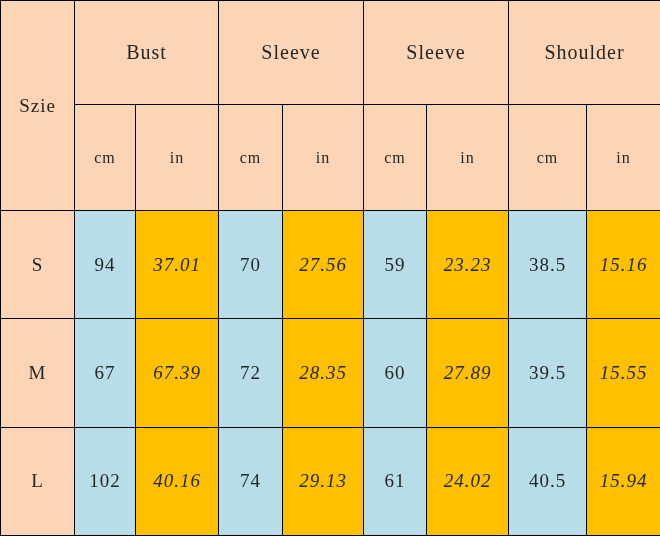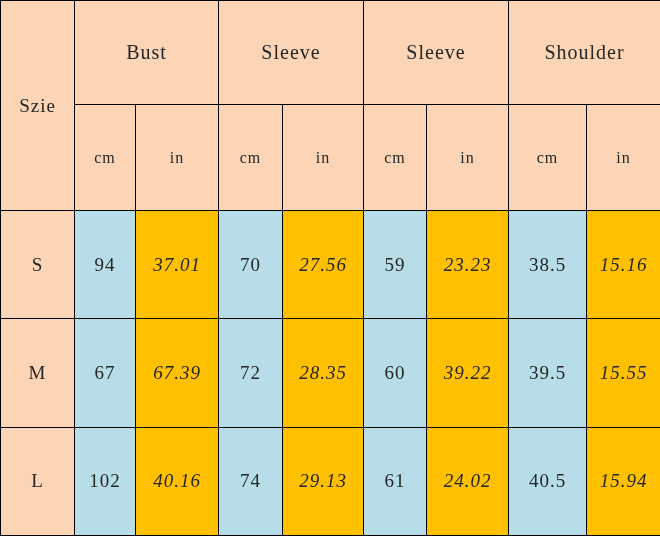--- a/index.html
+++ b/index.html
@@ -122,21 +122,21 @@
       <td class="cmcell val">38.5</td>
       <td class="incell val">15.16</td>
     </tr>
     <tr class="data-row">
       <td class="peach size-label">M</td>
       <td class="cmcell val">67</td>
       <td class="incell val">67.39</td>
       <td class="cmcell val">72</td>
       <td class="incell val">28.35</td>
       <td class="cmcell val">60</td>
-      <td class="incell val">39.22</td>
+      <td class="incell val">27.89</td>
       <td class="cmcell val">39.5</td>
       <td class="incell val">15.55</td>
     </tr>
     <tr class="data-row">
       <td class="peach size-label">L</td>
       <td class="cmcell val">102</td>
       <td class="incell val">40.16</td>
       <td class="cmcell val">74</td>
       <td class="incell val">29.13</td>
       <td class="cmcell val">61</td>

